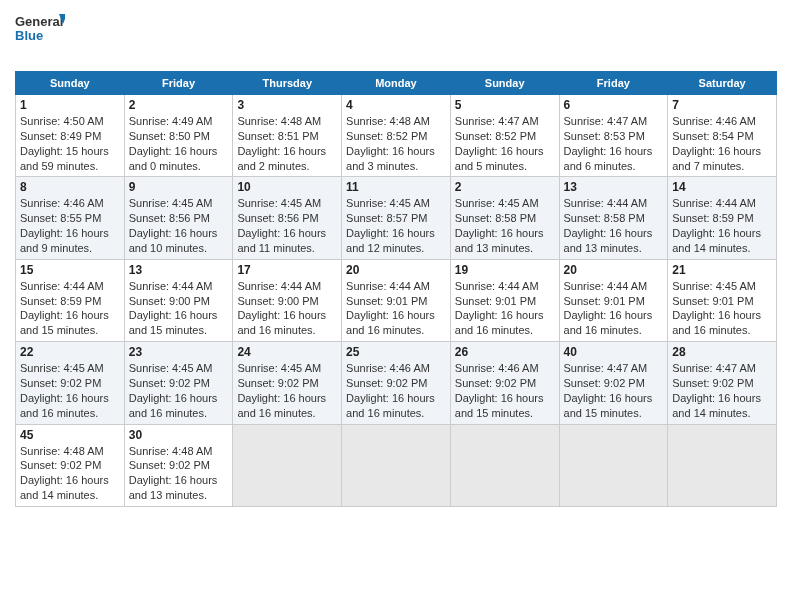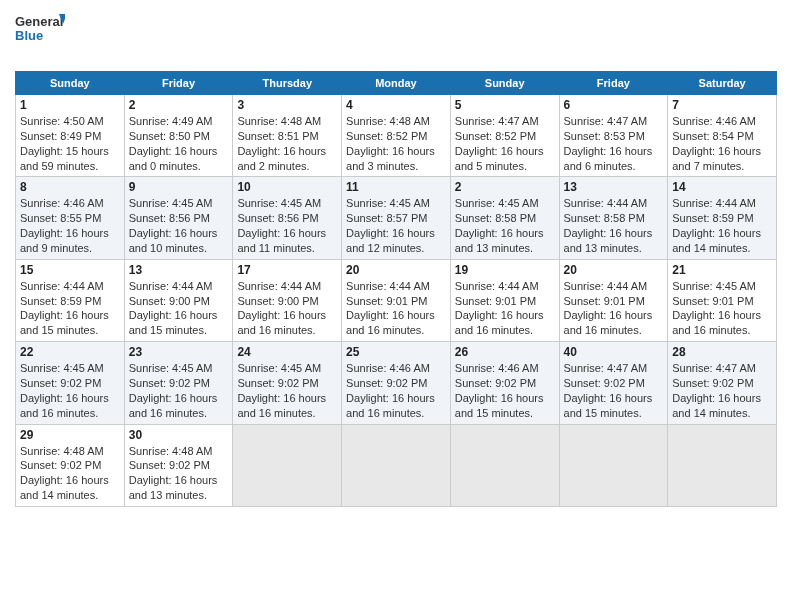--- a/index.html
+++ b/index.html
@@ -227,21 +227,21 @@
             <span class="day-number">40</span>
             <div class="day-detail">Sunrise: 4:47 AM<br>Sunset: 9:02 PM<br>Daylight: 16 hours and 15 minutes.</div>
           </td>
           <td>
             <span class="day-number">28</span>
             <div class="day-detail">Sunrise: 4:47 AM<br>Sunset: 9:02 PM<br>Daylight: 16 hours and 14 minutes.</div>
           </td>
         </tr>
         <tr>
           <td>
-            <span class="day-number">29</span>
+            <span class="day-number">45</span>
             <div class="day-detail">Sunrise: 4:48 AM<br>Sunset: 9:02 PM<br>Daylight: 16 hours and 14 minutes.</div>
           </td>
           <td>
             <span class="day-number">30</span>
             <div class="day-detail">Sunrise: 4:48 AM<br>Sunset: 9:02 PM<br>Daylight: 16 hours and 13 minutes.</div>
           </td>
           <td class="empty-cell"></td>
           <td class="empty-cell"></td>
           <td class="empty-cell"></td>
           <td class="empty-cell"></td>

